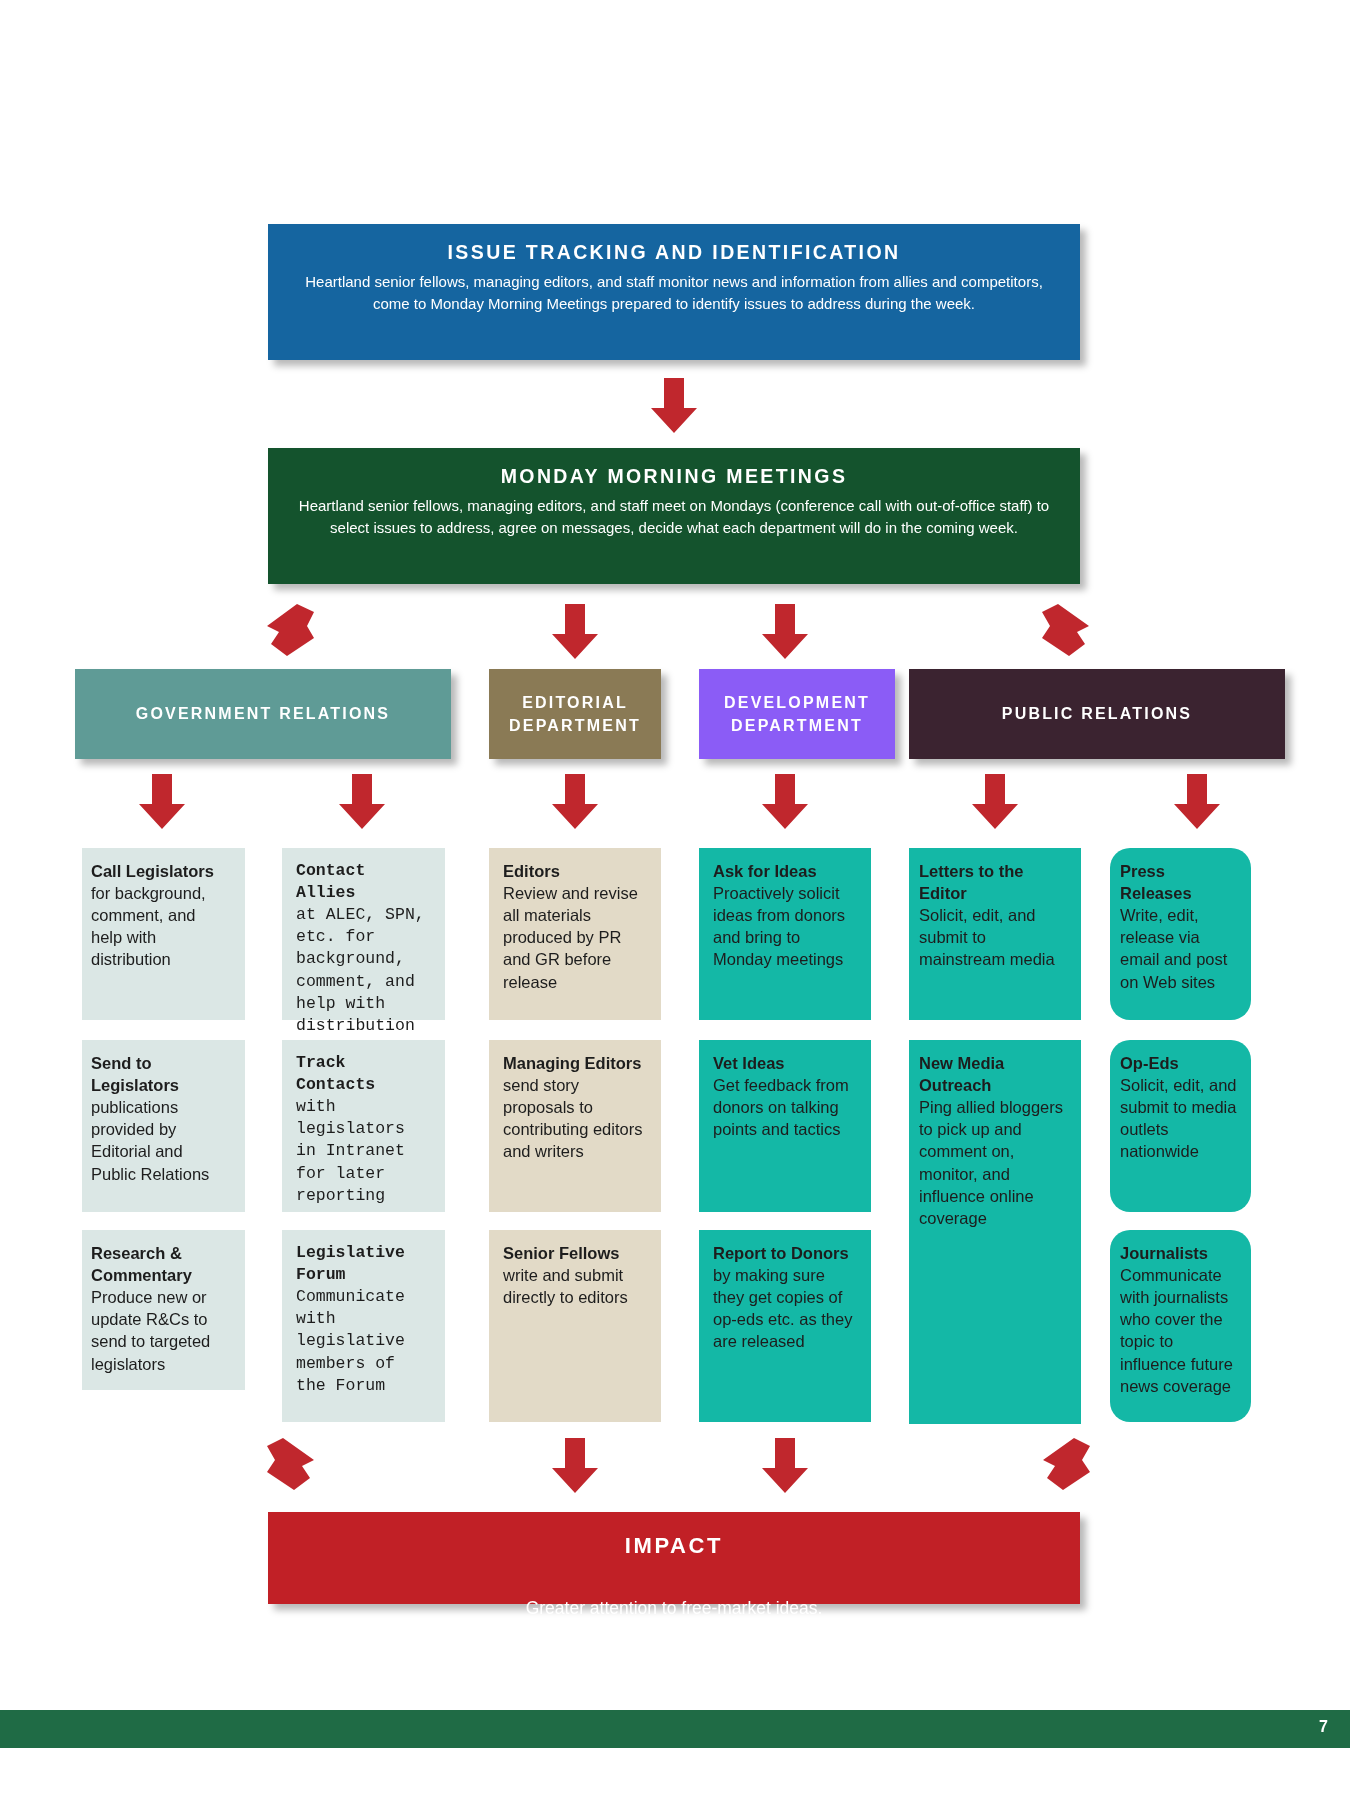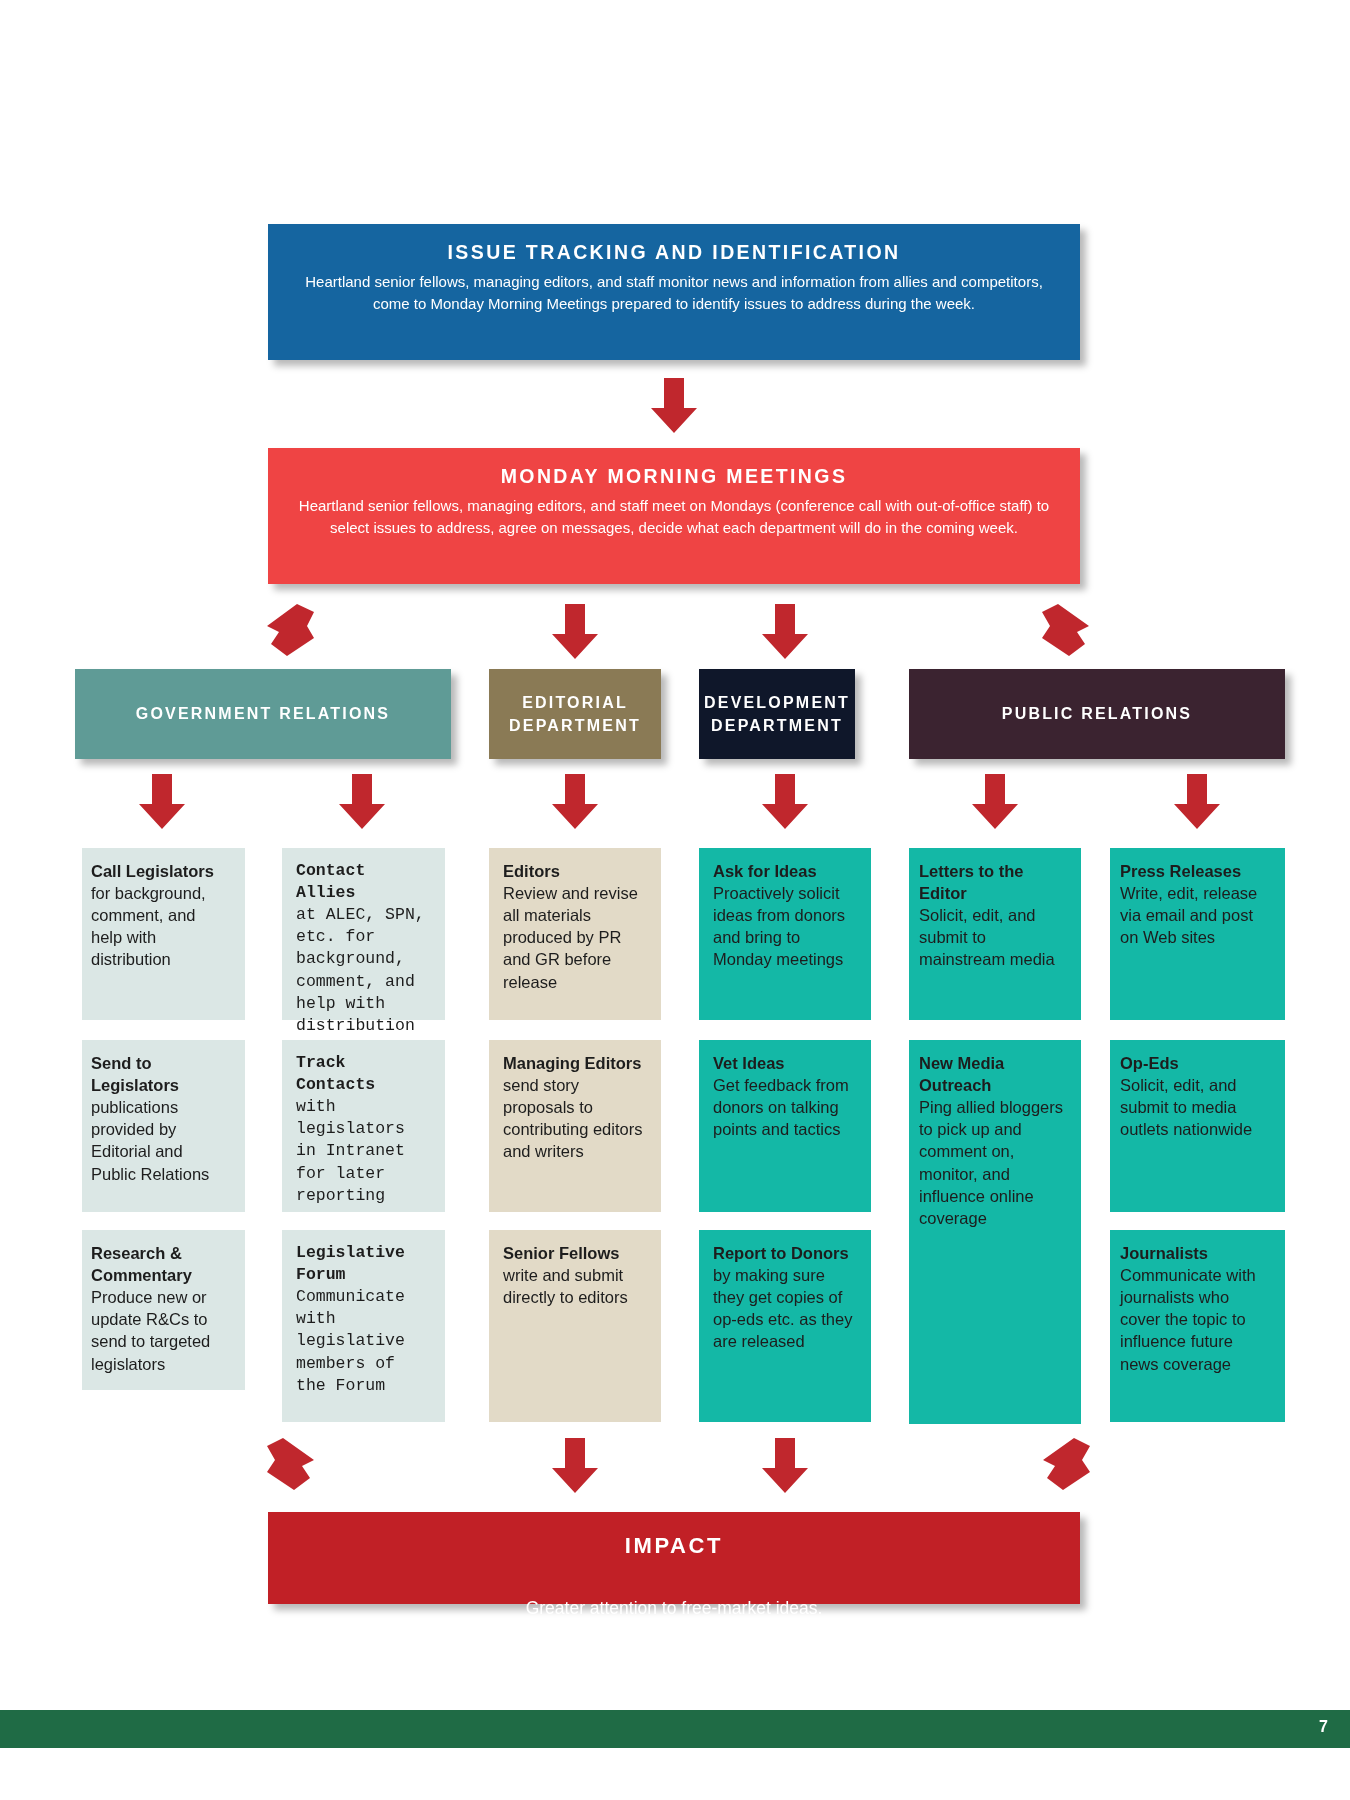--- a/index.html
+++ b/index.html
@@ -43,21 +43,21 @@
     line-height: 1.42;
     font-weight: normal;
   }
 
   #issue-box {
     left: 268px; top: 224px; width: 812px; height: 136px;
     background: #1565a0;
   }
   #monday-box {
     left: 268px; top: 448px; width: 812px; height: 136px;
-    background: #ef4444;
+    background: #14532d;
   }
   #impact-box {
     left: 268px; top: 1512px; width: 812px; height: 92px;
     background: #c12026;
     padding-top: 20px;
   }
   #impact-box .btitle { letter-spacing: 2.6px; font-size: 22px; margin-bottom: 6px; }
   #impact-box .bbody { font-size: 17.5px; margin-top: 36px; }
 
   
@@ -71,21 +71,21 @@
     letter-spacing: 2.2px;
     line-height: 1.45;
     box-shadow: 6px 6px 7px rgba(0,0,0,0.28);
     display: flex;
     align-items: center;
     justify-content: center;
     padding: 0 6px;
   }
   #dept-gov  { left: 75px;  top: 669px; width: 376px; height: 90px; background: #5f9b96; }
   #dept-edit { left: 489px; top: 669px; width: 172px; height: 90px; background: #8a7a55; }
-  #dept-dev  { left: 699px; top: 669px; width: 156px; height: 90px; background: #0f172a; }
+  #dept-dev  { left: 699px; top: 669px; width: 196px; height: 90px; background: #8b5cf6; }
   #dept-pr   { left: 909px; top: 669px; width: 376px; height: 90px; background: #3b2330; }
 
   
   .card {
     position: absolute;
     box-sizing: border-box;
     padding: 12px 14px 14px 14px;
     font-size: 16.5px;
     line-height: 1.34;
     color: #1d1d1d;
@@ -101,21 +101,21 @@
   .c-edit { background: #e2dac7; }
   .c-dev  { background: #14b8a6; }
   .c-pr   { background: #14b8a6; padding-left: 10px; }
 
   
   .col1 { left: 82px;  width: 163px; padding-left: 9px; }
   .col2 { left: 282px; width: 163px; font-family: Liberation Mono, monospace; }
   .col3 { left: 489px; width: 172px; }
   .col4 { left: 699px; width: 172px; }
   .col5 { left: 909px; width: 172px; }
-  .col6 { left: 1110px; width: 175px; }
+  .col6 { left: 1110px; width: 141px; border-radius: 20px; }
 
   .row1 { top: 848px; }
   .row2 { top: 1040px; }
   .row3 { top: 1230px; }
   .arrow {
     position: absolute;
   }
   .arrow svg { display: block; }
 
   

